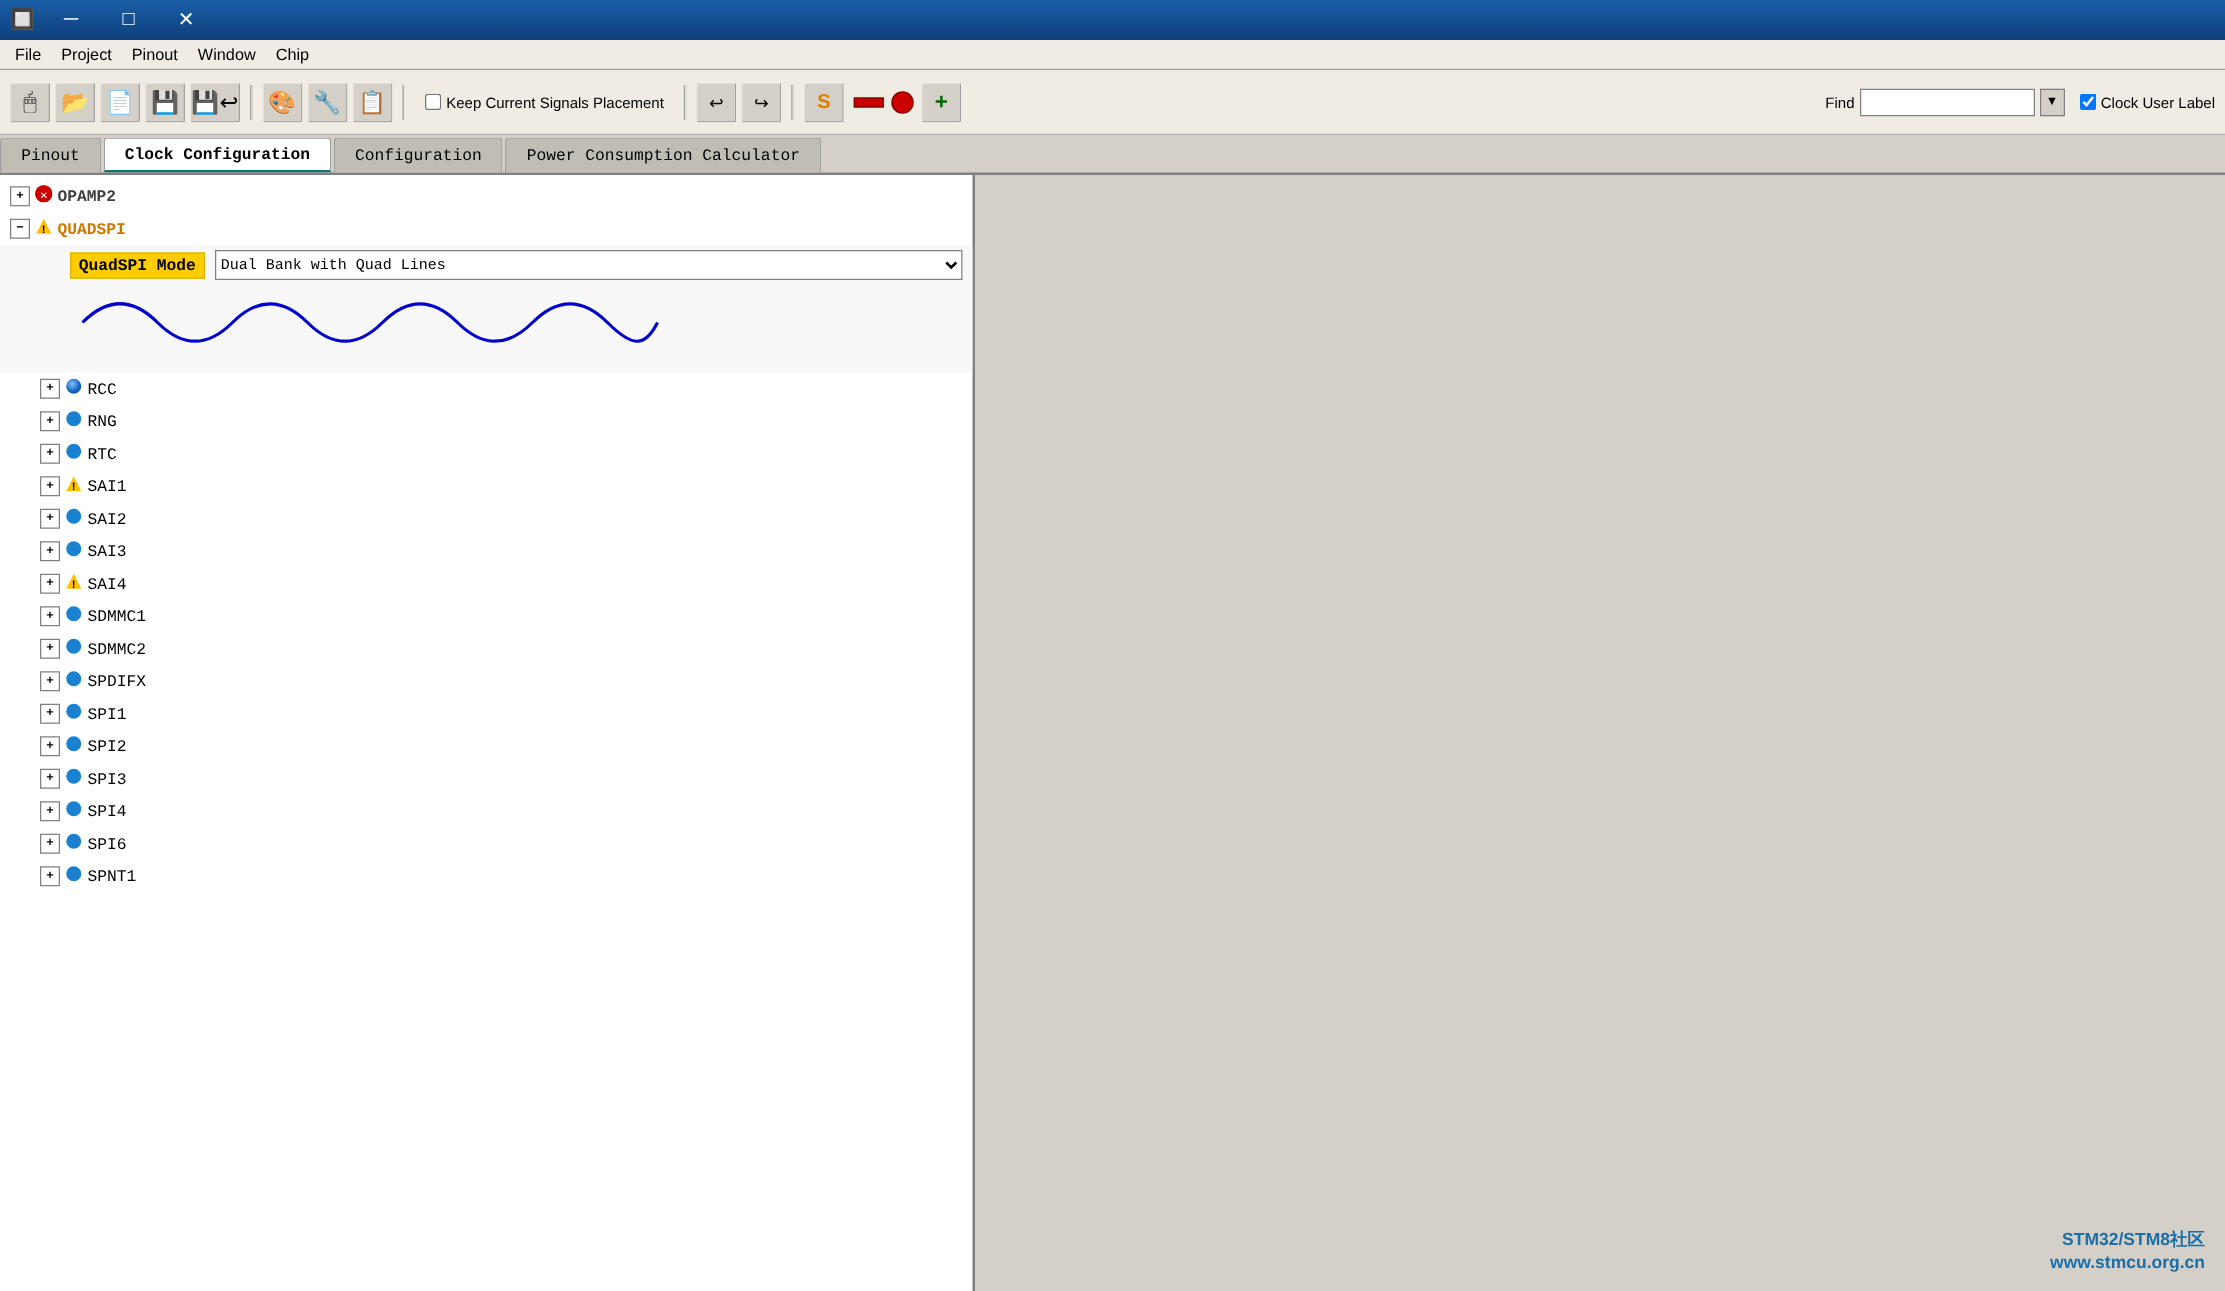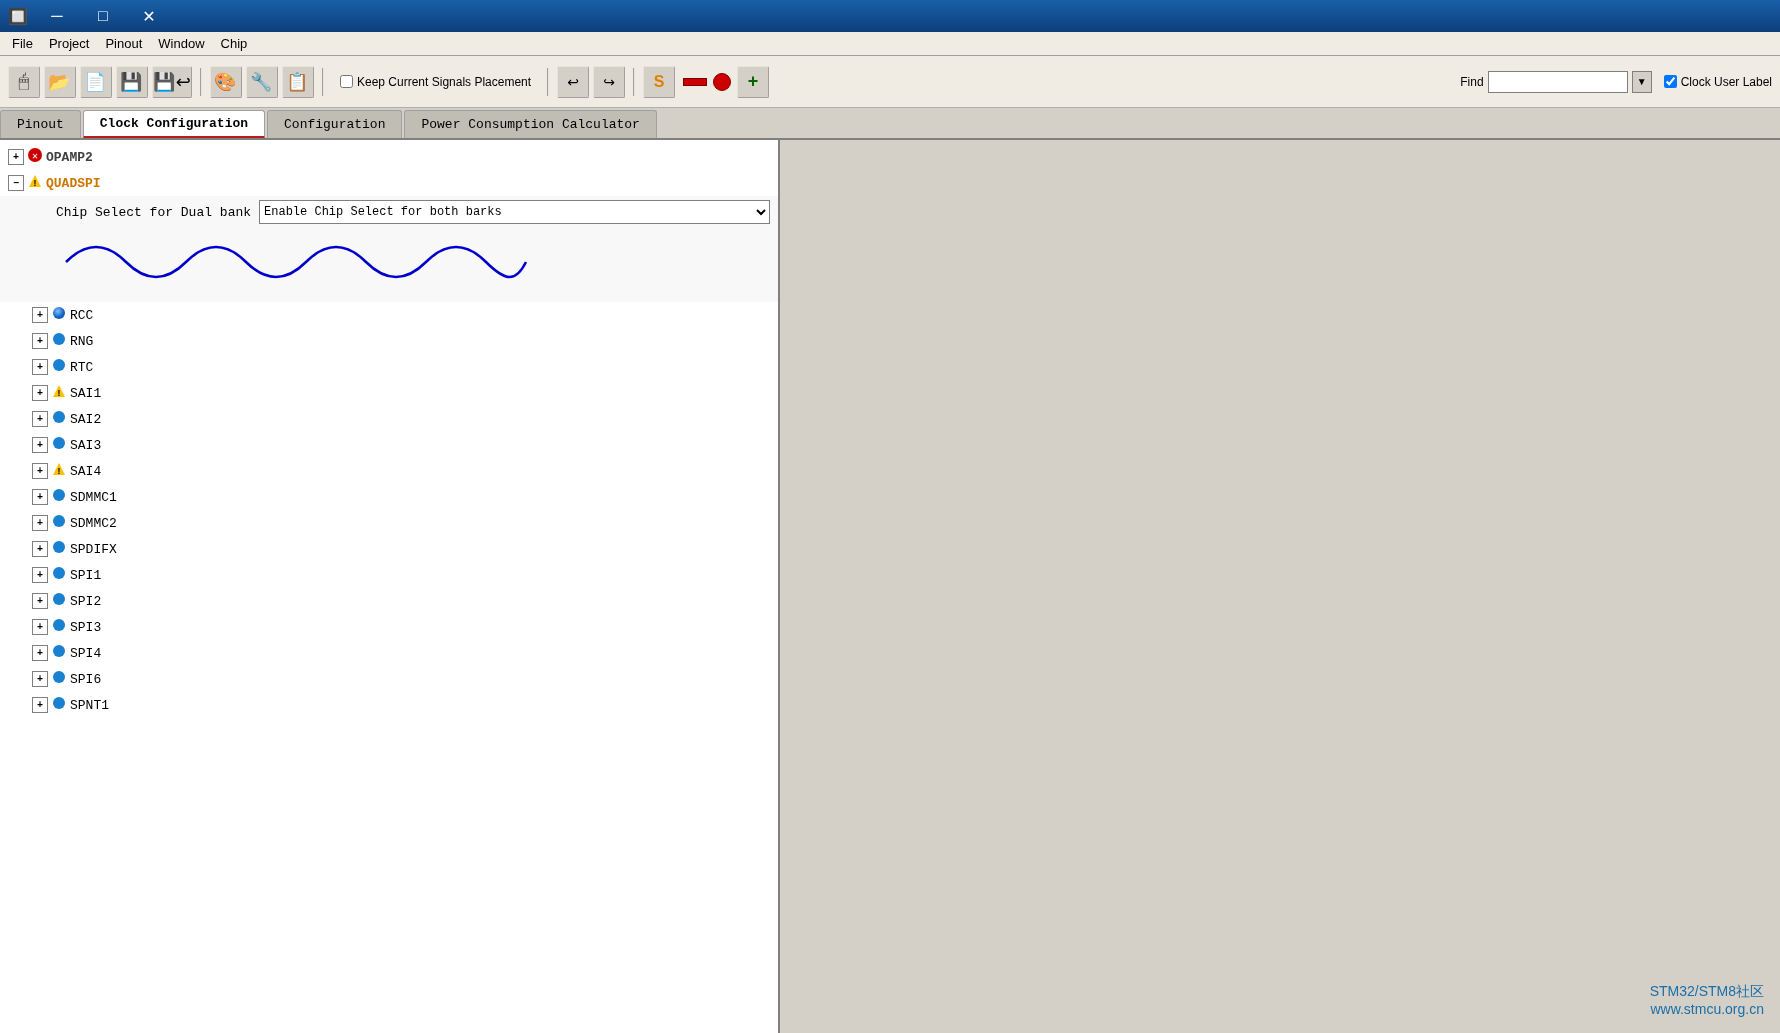--- a/index.html
+++ b/index.html
@@ -125,21 +125,21 @@
       cursor: pointer;
       font-family: 'Courier New', Courier, monospace;
       font-size: 13px;
       margin-right: 2px;
       height: 28px;
       display: flex; align-items: center;
       border-radius: 3px 3px 0 0;
     }
     .tab.active {
       background: #ffffff;
-      border-bottom: 2px solid #b91c1c;
+      border-bottom: 2px solid #0f766e;
       font-weight: bold;
       z-index: 1;
     }
 
     
     #main {
       display: flex;
       height: calc(1033px - 32px - 24px - 52px - 32px);
       background: #d4d0c8;
     }
@@ -201,21 +201,21 @@
 
     
     #watermark {
       position: absolute;
       bottom: 16px;
       right: 16px;
       text-align: right;
       color: #1a6fa8;
       font-family: Arial, sans-serif;
       font-size: 14px;
-      font-weight: normal;
+      font-weight: bold;
     }
   </style>
 </head>
 <body>
 
 <div id="title-bar">
   <span style="margin-right:6px; font-size:16px;">🔲</span>
   <div style="display:flex; gap:0;">
     <button class="title-btn">─</button>
     <button class="title-btn">□</button>
@@ -306,29 +306,28 @@
         <span class="tree-expander">−</span>
         <span style="margin-right:4px;">
           <svg width="14" height="14" viewBox="0 0 14 14">
               <polygon points="7,1 13,13 1,13" fill="#ffc000"></polygon>
               <text x="7" y="12" text-anchor="middle" fill="black" font-size="9" font-weight="bold">!</text>
             </svg>
         </span>
         <span style="color:#cc7700; font-weight:bold;">QUADSPI</span>
       </div>
 
-
-      <div style="padding: 4px 8px 8px 56px; display:flex; align-items:center; background:#f8f8f8; position:relative;">
-        <span style="font-family:'Courier New',monospace; font-size:13px; margin-right:8px; white-space:nowrap;">Chip Select for Dual bank</span>
+      <div style="padding: 4px 8px 4px 56px; display:flex; align-items:center; background:#f8f8f8;">
+        <span style="background:#ffcc00; padding:2px 6px; font-family:'Courier New',monospace; font-size:13px; font-weight:bold; margin-right:8px; border:1px solid #e0b000; white-space:nowrap;">QuadSPI Mode</span>
         <select style="flex:1; height:24px; border:1px solid #808080; font-family:'Courier New',monospace; font-size:12px; background:white;">
-          <option>Enable Chip Select 1 for both banks</option>
-          <option>Enable Chip Select 2 for both banks</option>
-          <option selected="">Enable Chip Select for both barks</option>
+          <option>Dual Bank with Quad Lines</option>
+          <option>Single Bank</option>
         </select>
       </div>
+
 
       <div style="padding-left:56px; background:#f8f8f8; padding-bottom:16px;">
         <svg width="480" height="50">
           <path d="M10,30 C30,10 50,10 70,30 C90,50 110,50 130,30 C150,10 170,10 190,30 C210,50 230,50 250,30 C270,10 290,10 310,30 C330,50 350,50 370,30 C390,10 410,10 430,30 C450,50 460,50 470,30" stroke="#0000cc" stroke-width="2.5" fill="none"></path>
         </svg>
       </div>
 
       <div class="tree-item">
         <span style="width:24px;"></span>
         <span class="tree-expander">+</span>

